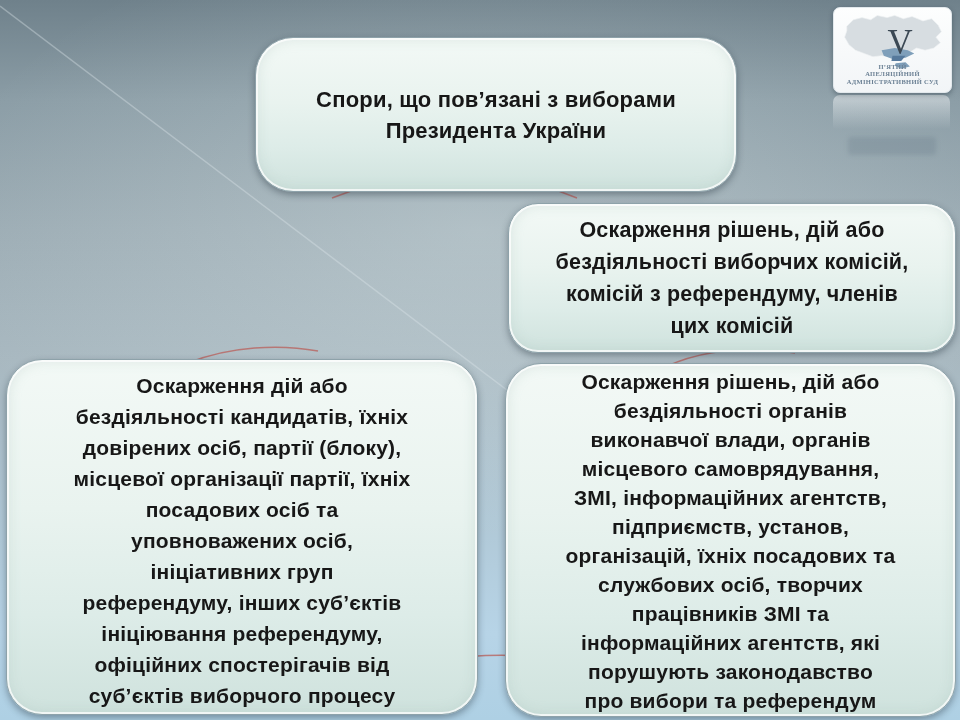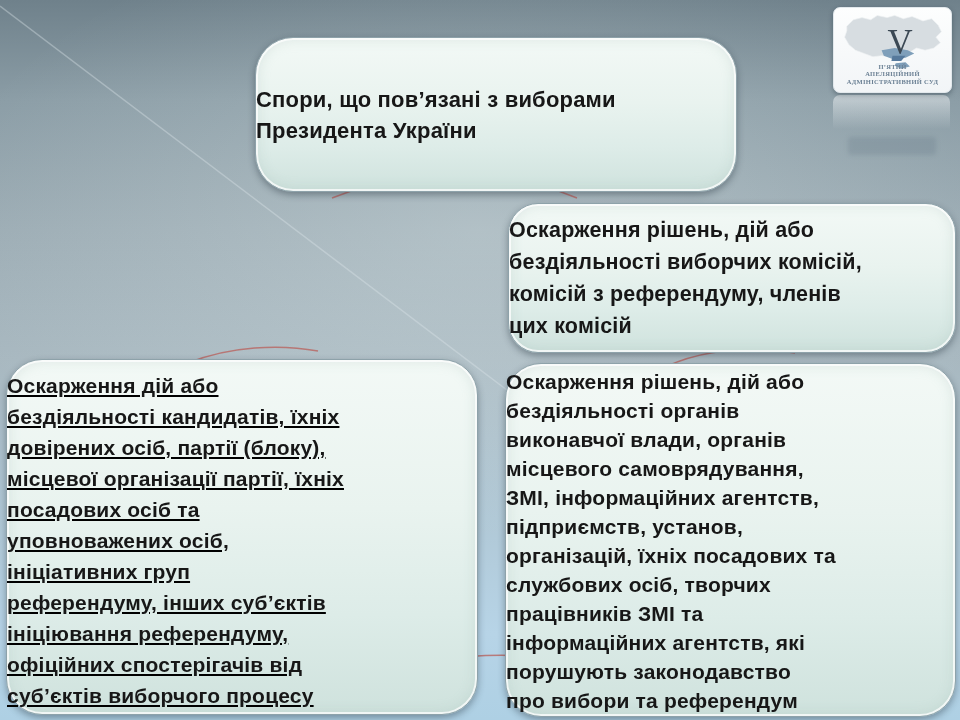--- a/index.html
+++ b/index.html
@@ -19,32 +19,33 @@
     border:1px solid #8ea2aa;
     box-shadow:
       0 3px 7px rgba(25,40,50,.38),
       inset 0 0 0 2px rgba(255,255,255,.75),
       inset 0 0 14px rgba(150,178,172,.30);
     display:flex;align-items:center;justify-content:center;
     box-sizing:border-box;
   }
   .box-text{
     white-space:pre-line;
+    text-align:center;
     color:#171717;
     font-weight:700;
     letter-spacing:.2px;
     width:100%;
   }
   .title-box{left:255px;top:37px;width:482px;height:155px;border-radius:38px;}
   .title-box .box-text{font-size:22px;line-height:31px;}
   .box-tl{left:6px;top:204px;width:472px;height:148px;border-radius:30px;}
   .box-tl .box-text{font-size:24px;line-height:30px;}
   .box-tr{left:508px;top:203px;width:448px;height:150px;border-radius:30px;}
   .box-tr .box-text{font-size:21.5px;line-height:32px;}
-  .box-bl{left:6px;top:359px;width:472px;height:356px;border-radius:36px;align-items:flex-start;text-decoration:underline;}
+  .box-bl{left:6px;top:359px;width:472px;height:356px;border-radius:36px;align-items:flex-start;}
   .box-bl .box-text{font-size:21px;line-height:31px;padding-top:10px;}
   .box-br{left:505px;top:363px;width:451px;height:354px;border-radius:36px;align-items:flex-start;}
   .box-br .box-text{font-size:21px;line-height:29px;padding-top:3px;}
   .logo{
     position:absolute;left:833px;top:7px;width:117px;height:84px;z-index:3;
     background:linear-gradient(180deg,#fdfefe,#f2f5f7);
     border:1px solid #e2e8ec;border-radius:7px;
     box-shadow:0 2px 5px rgba(20,35,45,.35);
     overflow:hidden;
   }

